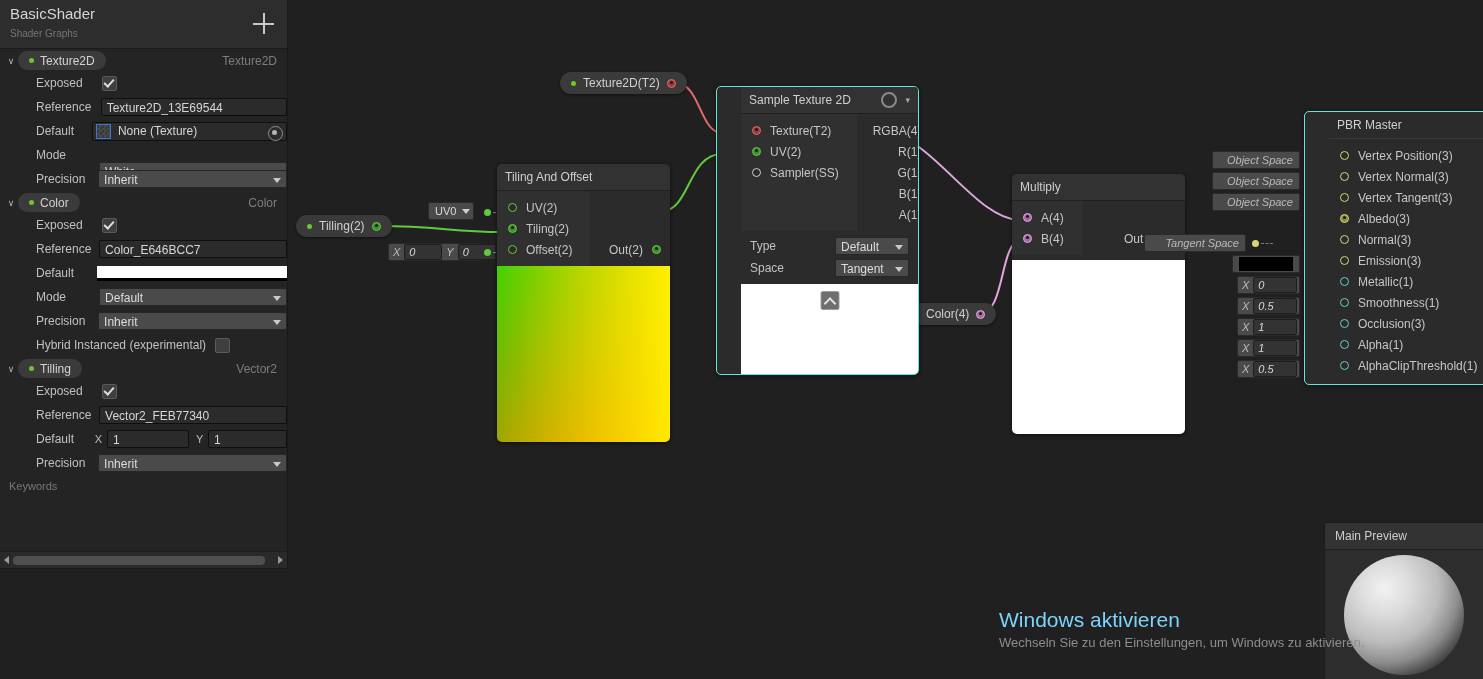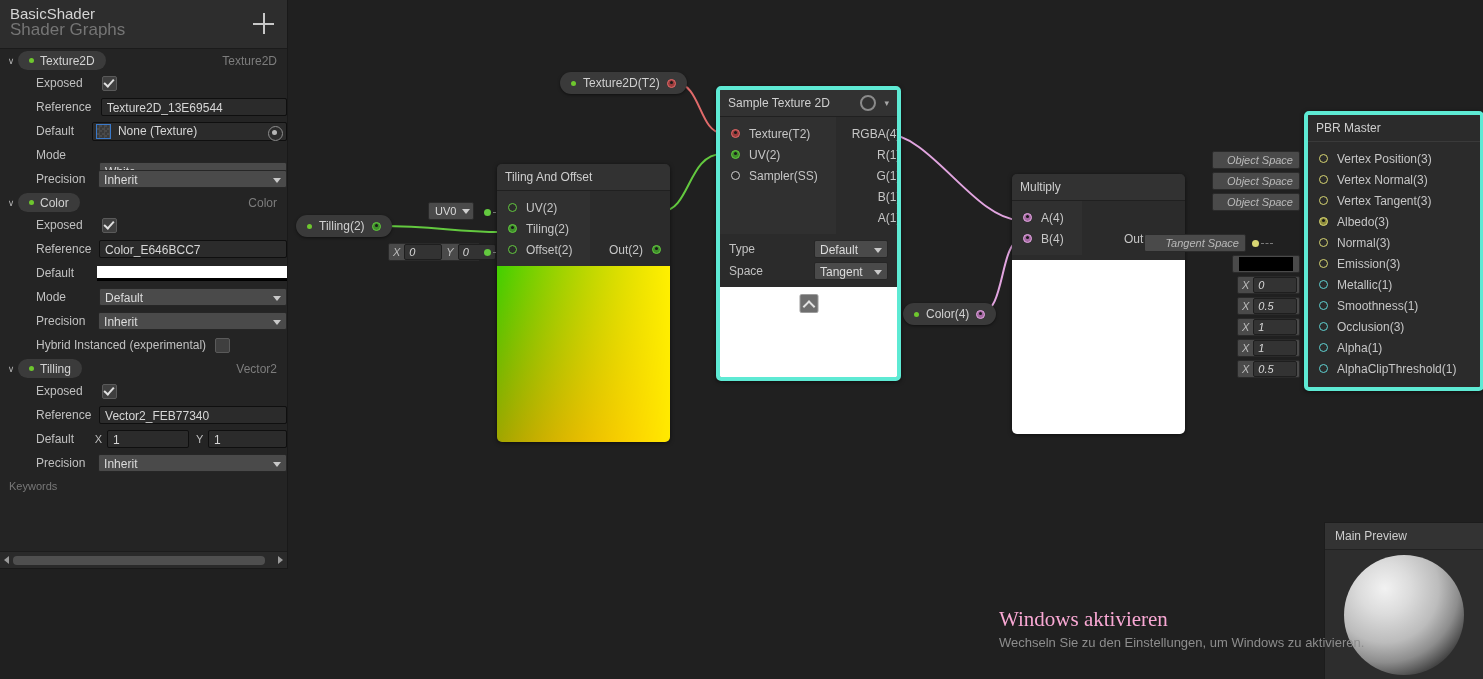--- a/index.html
+++ b/index.html
@@ -13,21 +13,21 @@
   #wires{position:absolute;left:0;top:0;width:1483px;height:679px;pointer-events:none;}
 
   
   .blackboard{
     position:absolute;left:0;top:0;width:287px;height:568px;
     background:#242424;border-right:1px solid #191919;border-bottom:1px solid #191919;
     display:flex;flex-direction:column;
   }
   .bb-header{height:48px;background:#2d2d2d;border-bottom:1px solid #1b1b1b;position:relative;flex:0 0 auto;}
   .bb-title{position:absolute;left:10px;top:5px;font-size:15px;color:#d4d4d4;}
-  .bb-subtitle{position:absolute;left:10px;top:20px;font-size:17px;color:#757575;}
+  .bb-subtitle{position:absolute;left:10px;top:28px;font-size:10px;color:#757575;}
   .bb-add{position:absolute;right:12px;top:13px;width:22px;height:22px;cursor:pointer;}
   .bb-add:before,.bb-add:after{content:"";position:absolute;background:#c8c8c8;}
   .bb-add:before{left:0;top:10px;width:21px;height:2px;}
   .bb-add:after{left:10px;top:0;width:2px;height:21px;}
   .bb-section{font-size:11px;color:#787878;padding:5px 0 3px 9px;}
   .bb-body{flex:1 1 auto;position:relative;overflow:hidden;}
   .bb-scrollbar{position:absolute;left:0;bottom:0;width:287px;height:16px;background:#2a2a2a;border-top:1px solid #1c1c1c;}
   .sb-track{position:absolute;left:13px;top:4px;width:252px;height:9px;background:#4f4f4f;border-radius:4px;}
   .sb-arrow{position:absolute;top:4px;width:0;height:0;border-top:4px solid transparent;border-bottom:4px solid transparent;}
   .sb-arrow.l{left:4px;border-right:5px solid #9a9a9a;}
@@ -69,21 +69,21 @@
   }
   .objfield .picker{
     position:absolute;right:3px;top:3px;width:13px;height:13px;border:1px solid #8e8e8e;border-radius:50%;
   }
   .objfield .picker:after{content:"";position:absolute;left:3px;top:3px;width:5px;height:5px;border-radius:50%;background:#b5b5b5;}
   .colorfield{height:15px;background:#ffffff;border-bottom:3px solid #000;box-sizing:border-box;cursor:pointer;}
   .vec-lbl{color:#bdbdbd;font-size:11px;width:10px;text-align:center;}
 
   
   .node{position:absolute;background:#2b2b2b;border-radius:5px;box-shadow:0 1px 4px rgba(0,0,0,.55);overflow:hidden;}
-  .node.selected{border:4px solid #5eead4;}
+  .node.selected{border:1px solid #5eead4;padding-left:24px;}
   .node-title{
     height:26px;background:#323232;border-bottom:1px solid #202020;
     display:flex;align-items:center;padding:0 8px;color:#cfcfcf;font-size:12px;
   }
   .node-title .spacer{flex:1;}
   .gear{width:12px;height:12px;border-radius:50%;border:2px solid #9a9a9a;opacity:.85;margin-right:8px;cursor:pointer;}
   .chev{color:#a8a8a8;font-size:9px;cursor:pointer;}
   .ports{display:flex;background:#2b2b2b;}
   .ports .col{padding:6px 0;}
   .ports .in{background:#303030;}
@@ -142,21 +142,21 @@
   .mainpreview{position:absolute;right:0;bottom:0;width:158px;height:156px;background:#2a2a2a;border-left:1px solid #1c1c1c;border-top:1px solid #1c1c1c;}
   .mp-title{height:26px;background:#333;border-bottom:1px solid #222;display:flex;align-items:center;padding-left:10px;color:#cdcdcd;font-size:12px;}
   .mp-body{position:relative;height:130px;background:#2d2d2d;overflow:hidden;}
   .sphere{
     position:absolute;left:50%;top:50%;transform:translate(-50%,-50%);width:120px;height:120px;border-radius:50%;
     background:radial-gradient(circle at 34% 28%, #f2f2f2 0%, #dcdcdc 22%, #bcbcbc 46%, #8d8d8d 63%, #3c3c3c 80%, #090909 95%);
   }
 
   
   .watermark{position:absolute;left:999px;top:606px;user-select:none;}
-  .wm-1{font-size:21px;color:#f9a8d4;line-height:27px;font-family:Liberation Serif, serif;}
+  .wm-1{font-size:21px;color:#7dd3fc;line-height:27px;}
   .wm-2{font-size:13px;color:#8d8d8d;line-height:20px;}
 </style>
 </head>
 <body>
 
 <div class="graph-canvas">
 
   <svg id="wires">
     <defs>
       <linearGradient id="gradMulOut" x1="0" y1="0" x2="1" y2="0">

